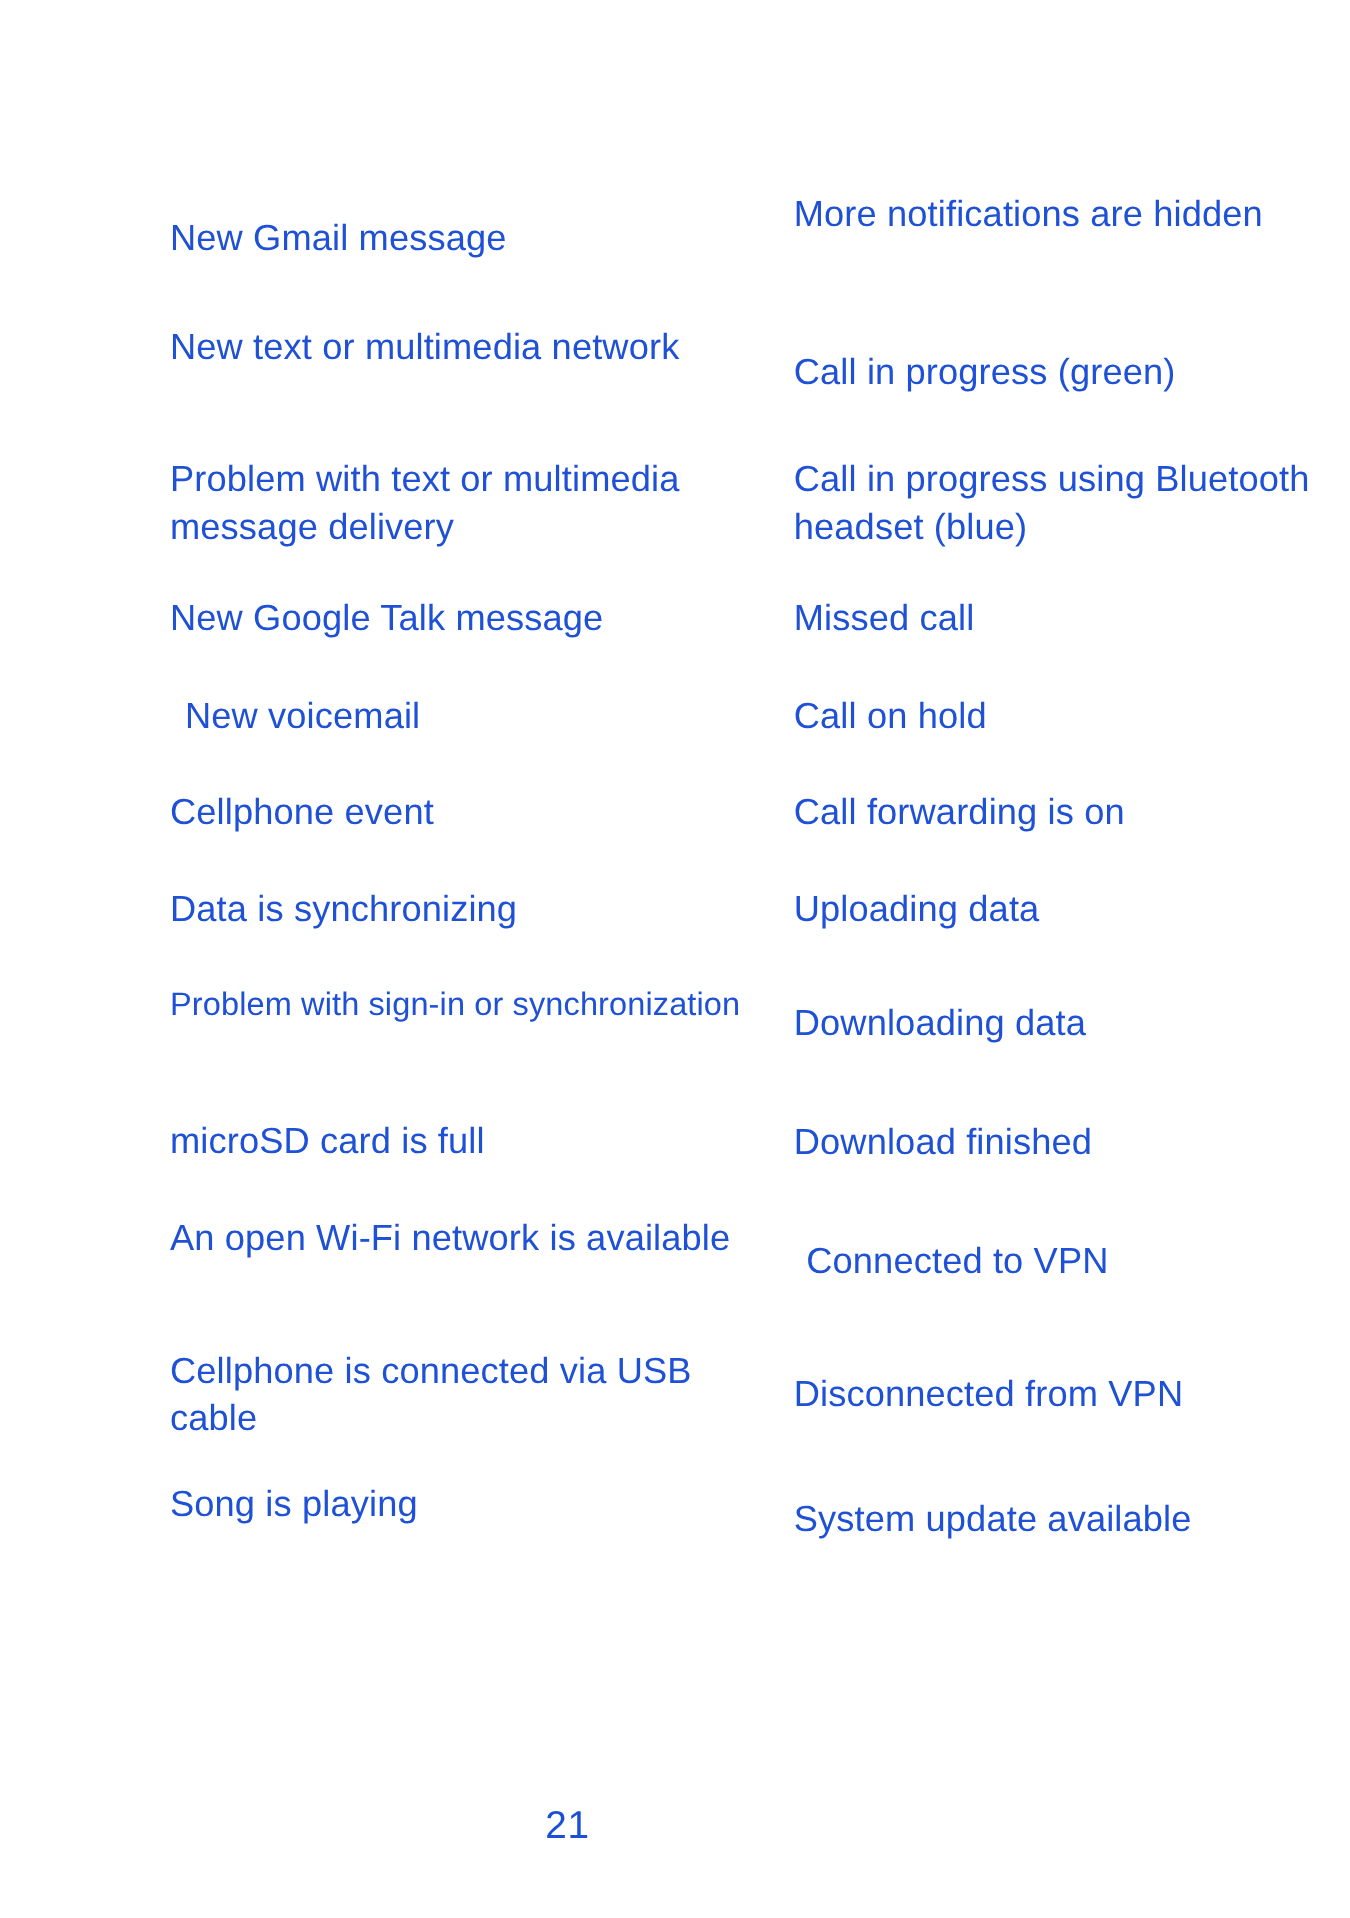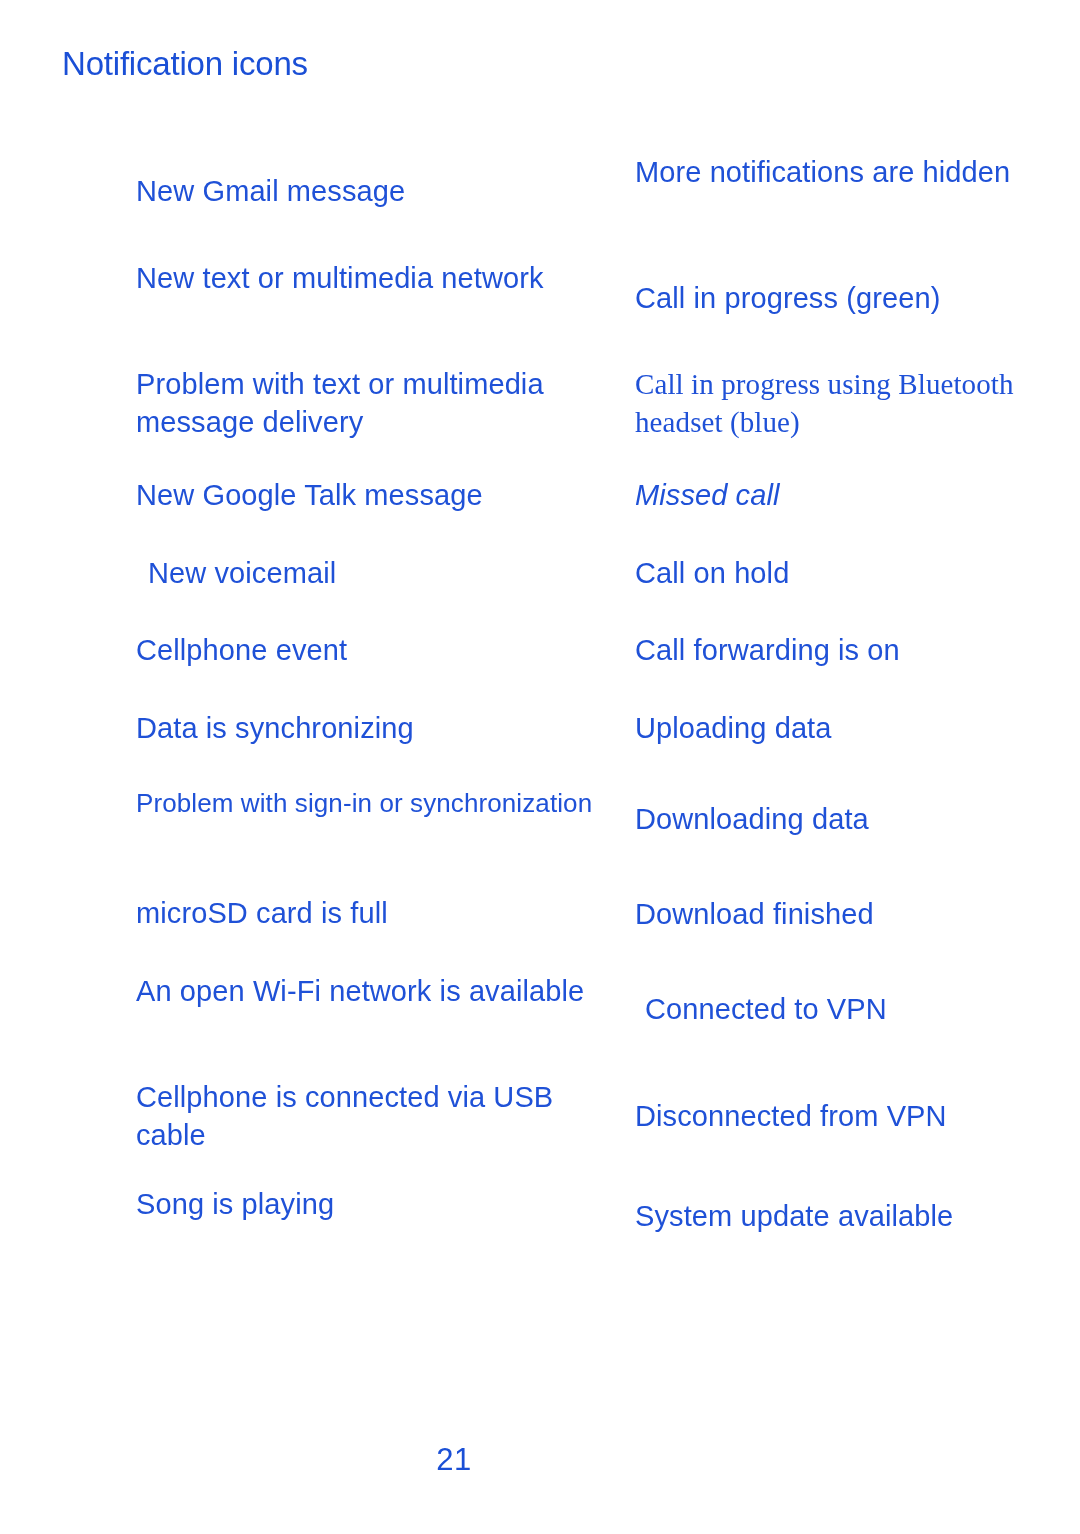--- a/index.html
+++ b/index.html
@@ -82,42 +82,41 @@
     font-weight: 400;
     color: #1a4fd6;
     letter-spacing: 0.5px;
   }
 </style>
 </head>
 <body>
 
 <div class="page">
 
-  <div class="section-title">Notification icons</div>
 
   <div class="columns">
     <div class="col col-left">
         <p class="entry" style="position: absolute; top: 40px; left: 0px;">New Gmail message</p>
         <p class="entry" style="position: absolute; top: 127px; left: 0px;">New text or multimedia network</p>
         <p class="entry" style="position: absolute; top: 233px; left: 0px;">Problem with text or multimedia message delivery</p>
         <p class="entry" style="position: absolute; top: 344px; left: 0px;">New Google Talk message</p>
         <p class="entry" style="position: absolute; top: 422px; left: 12px;">New voicemail</p>
         <p class="entry" style="position: absolute; top: 499px; left: 0px;">Cellphone event</p>
         <p class="entry" style="position: absolute; top: 577px; left: 0px;">Data is synchronizing</p>
         <p class="entry small" style="position: absolute; top: 652px; left: 0px;">Problem with sign-in or synchronization</p>
         <p class="entry" style="position: absolute; top: 762px; left: 0px;">microSD card is full</p>
         <p class="entry" style="position: absolute; top: 840px; left: 0px;">An open Wi-Fi network is available</p>
         <p class="entry" style="position: absolute; top: 946px; left: 0px;">Cellphone is connected via USB cable</p>
         <p class="entry" style="position: absolute; top: 1053px; left: 0px;">Song is playing</p>
       </div>
     <div class="col col-right">
         <p class="entry" style="position: absolute; top: 21px; left: 0px;">More notifications are hidden</p>
         <p class="entry" style="position: absolute; top: 147px; left: 0px;">Call in progress (green)</p>
-        <p class="entry" style="position: absolute; top: 233px; left: 0px; font-family: Liberation Serif, serif;">Call in progress using Bluetooth headset (blue)</p>
-        <p class="entry" style="position: absolute; top: 344px; left: 0px; font-style: italic;">Missed call</p>
+        <p class="entry" style="position: absolute; top: 233px; left: 0px;">Call in progress using Bluetooth headset (blue)</p>
+        <p class="entry" style="position: absolute; top: 344px; left: 0px;">Missed call</p>
         <p class="entry" style="position: absolute; top: 422px; left: 0px;">Call on hold</p>
         <p class="entry" style="position: absolute; top: 499px; left: 0px;">Call forwarding is on</p>
         <p class="entry" style="position: absolute; top: 577px; left: 0px;">Uploading data</p>
         <p class="entry" style="position: absolute; top: 668px; left: 0px;">Downloading data</p>
         <p class="entry" style="position: absolute; top: 763px; left: 0px;">Download finished</p>
         <p class="entry" style="position: absolute; top: 858px; left: 10px;">Connected to VPN</p>
         <p class="entry" style="position: absolute; top: 965px; left: 0px;">Disconnected from VPN</p>
         <p class="entry" style="position: absolute; top: 1065px; left: 0px;">System update available</p>
       </div>
   </div>

